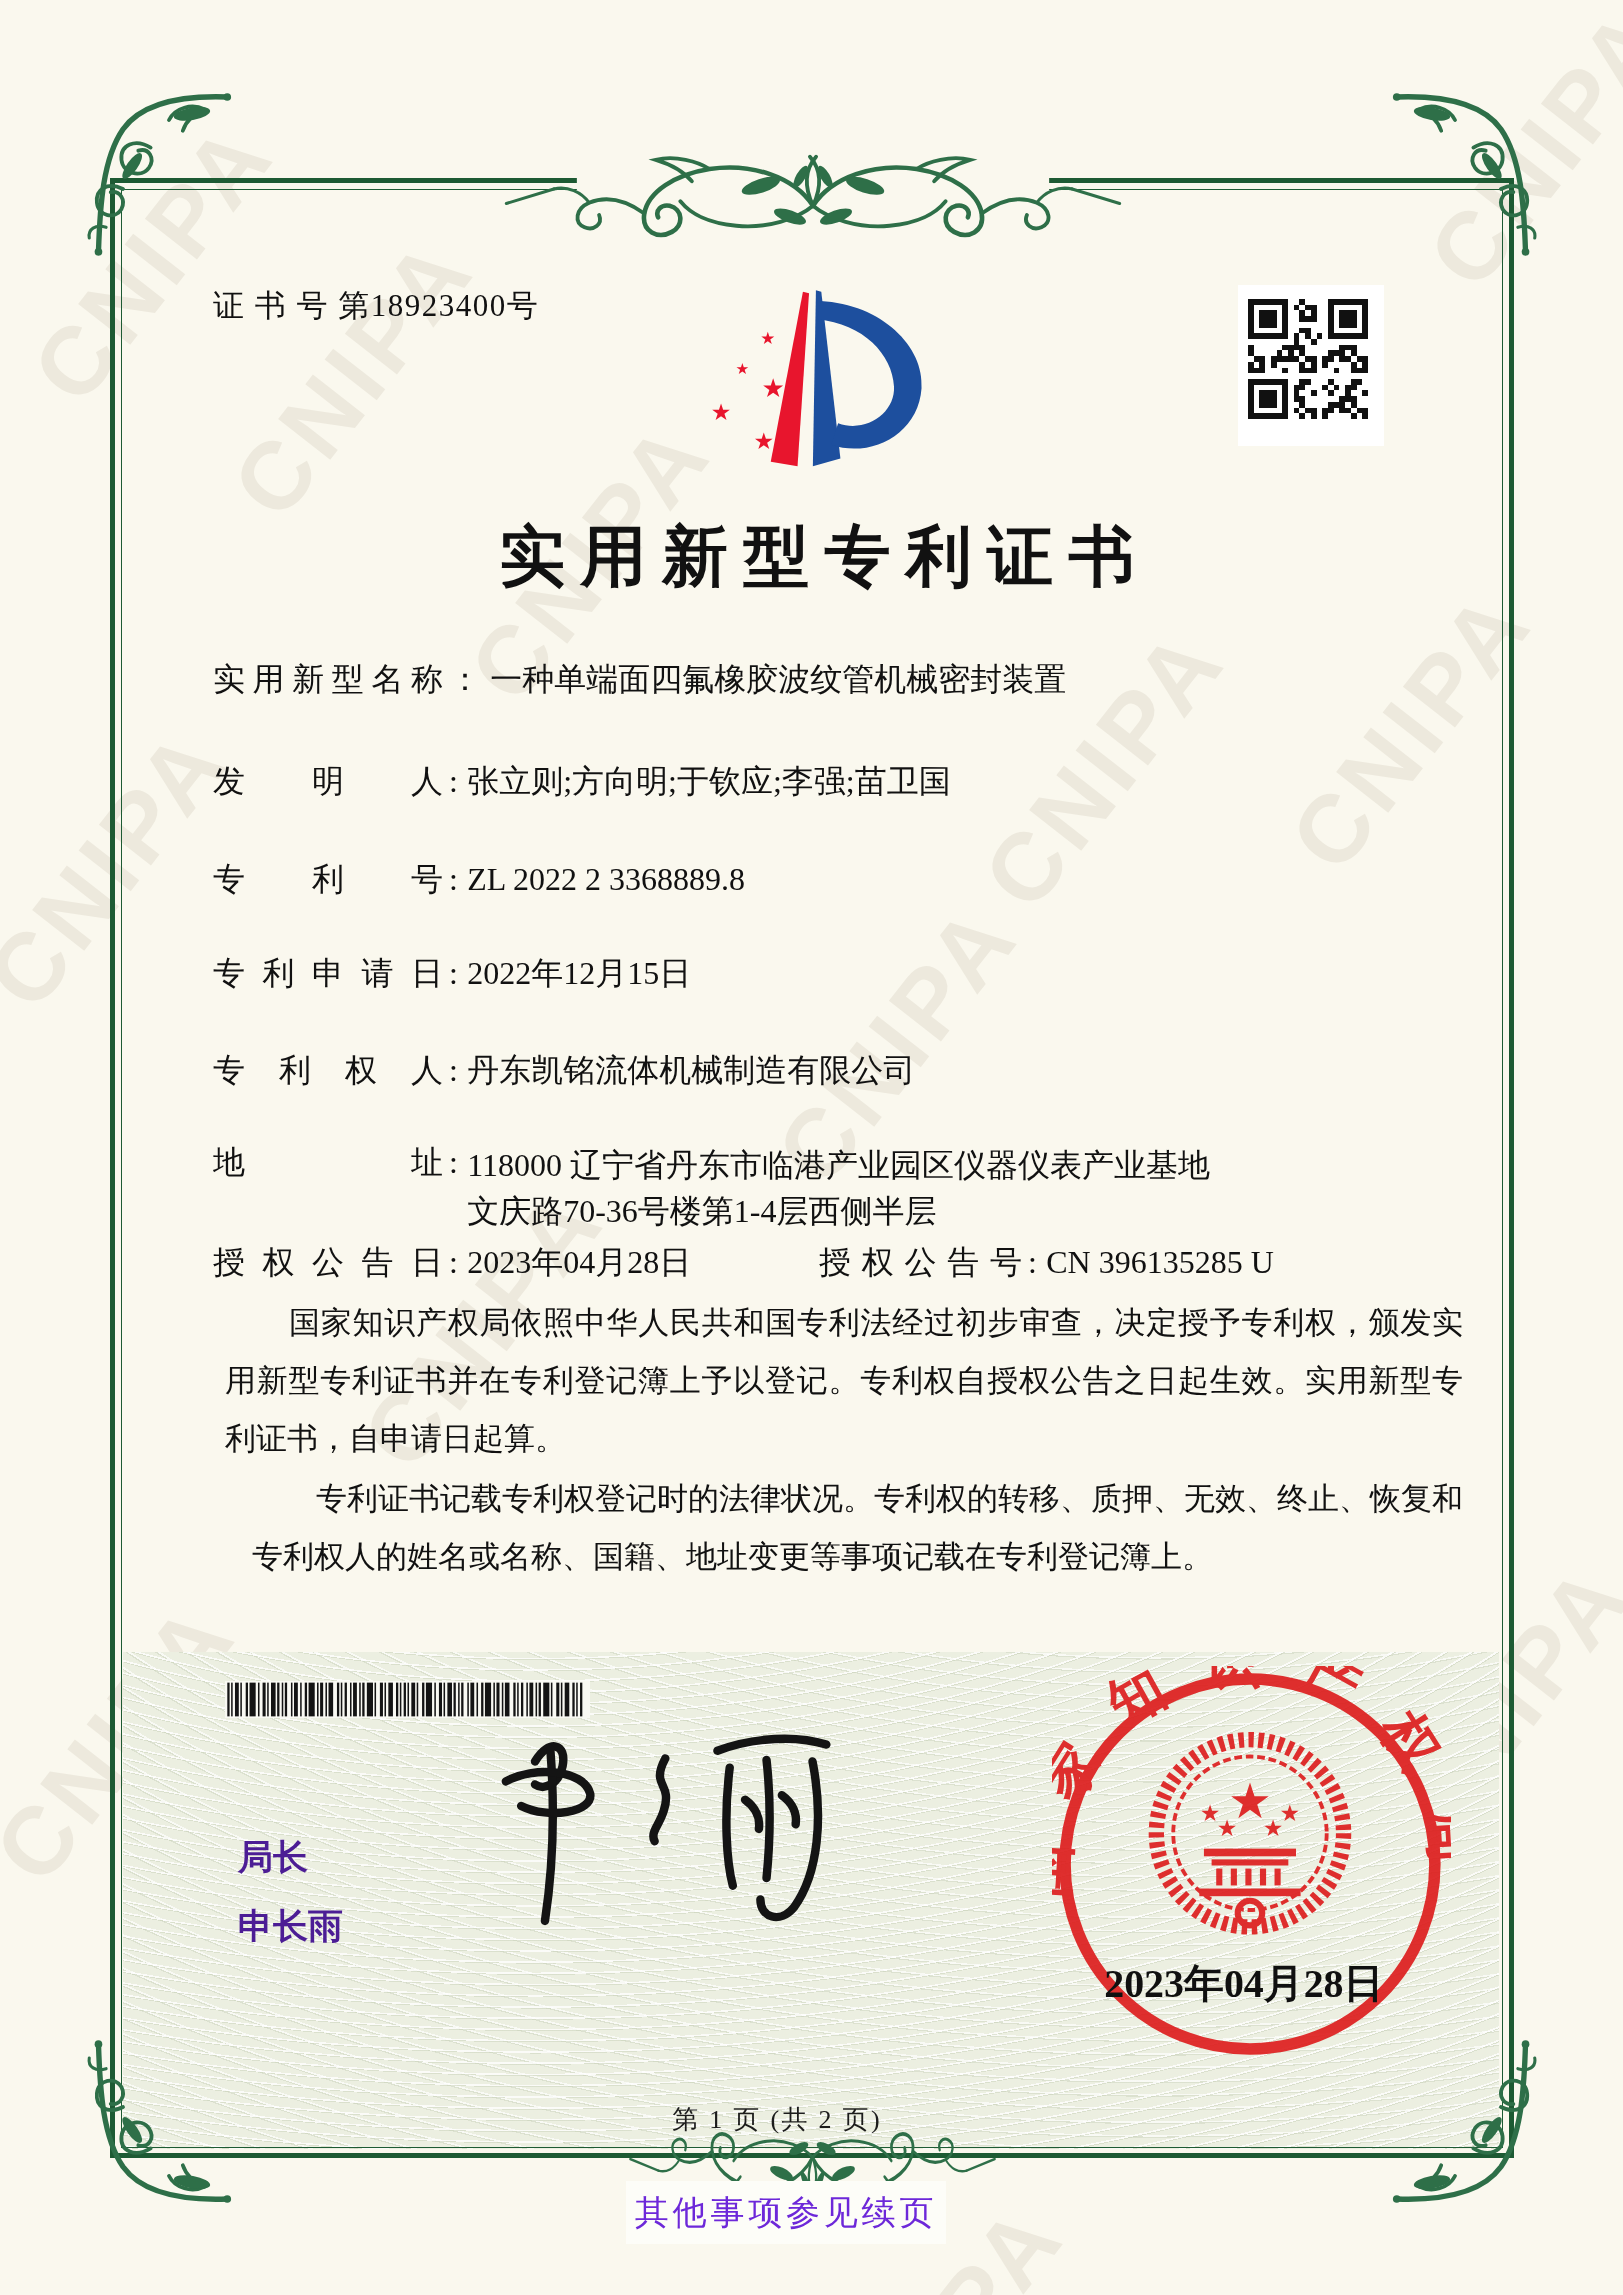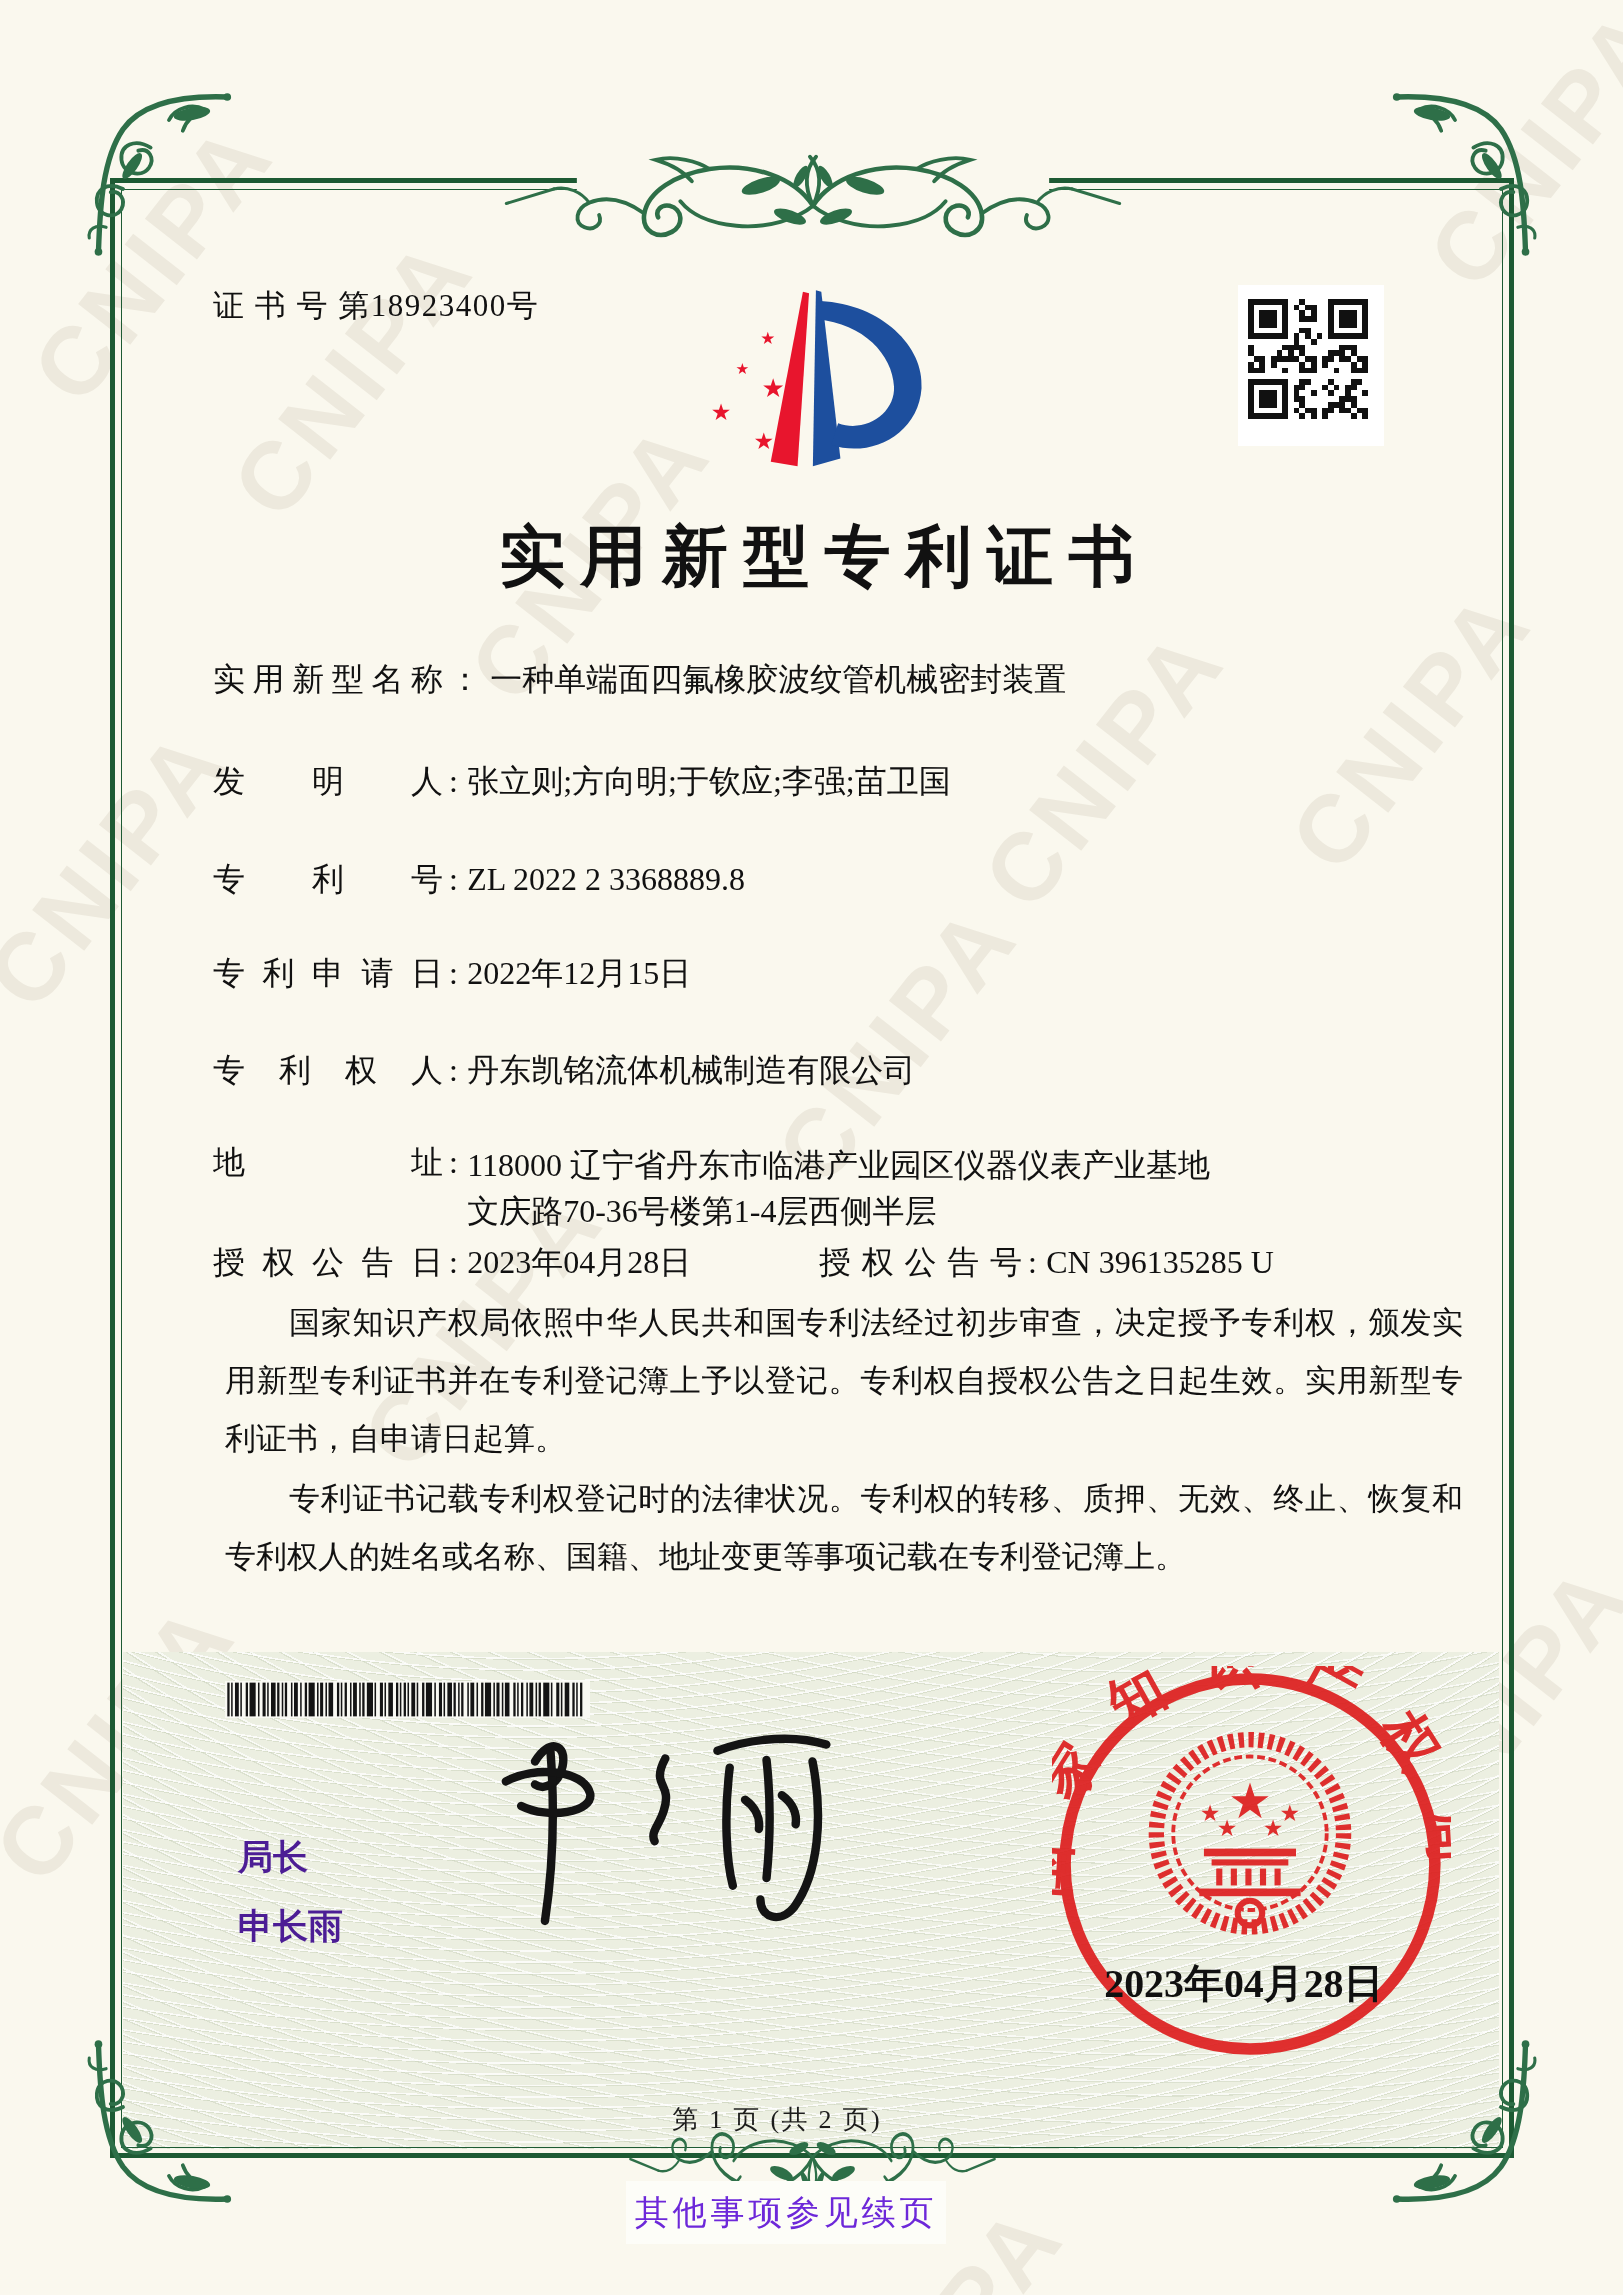--- a/index.html
+++ b/index.html
@@ -42,21 +42,21 @@
   }
   .row{position:absolute;left:213px;width:1303px;font-size:32px;line-height:41px;z-index:4;white-space:nowrap;text-decoration:underline;}
   .flabel{display:inline-block;width:230px;text-align:justify;text-align-last:justify;vertical-align:top;}
   .flabel.w265{width:203px;}
   .fcolon{display:inline-block;margin:0 9.2px 0 6.1px;vertical-align:top;}
   .fvalue{display:inline-block;vertical-align:top;}
   .addr-lines span{display:block;}
   .rgroup{position:absolute;left:606px;top:0;}
   .paras{position:absolute;left:225px;top:1294px;width:1238px;z-index:4;}
   .paras p{margin:0;text-indent:64px;font-size:31px;line-height:58px;text-align:justify;}
-  .paras p + p{margin-top:1.5px;}
+  .paras p + p{margin-top:1.5px;margin-left:27px;}
   .barcode{position:absolute;left:225px;top:1681px;width:365px;height:37px;background:#f9f9f3;z-index:5;}
   .officer{position:absolute;left:238px;z-index:5;font-family:"Liberation Sans","DejaVu Sans",sans-serif;font-weight:700;font-size:35px;color:#4c1d95;}
   .signature{position:absolute;left:420px;top:1717px;width:460px;height:230px;z-index:5;}
   .seal{position:absolute;left:1052px;top:1666px;width:399px;height:399px;z-index:6;}
   .page-info{position:absolute;left:777px;top:2102px;transform:translateX(-50%);font-size:26px;letter-spacing:2.3px;z-index:5;color:#1c1c1c;}
   .note-box{
     position:absolute;left:626px;top:2181px;width:320px;height:63px;background:#fdfdf8;z-index:6;
     text-align:center;line-height:63px;font-size:34px;letter-spacing:3.8px;color:#6d28d9;
   }
   .ornament{position:absolute;z-index:4;}

